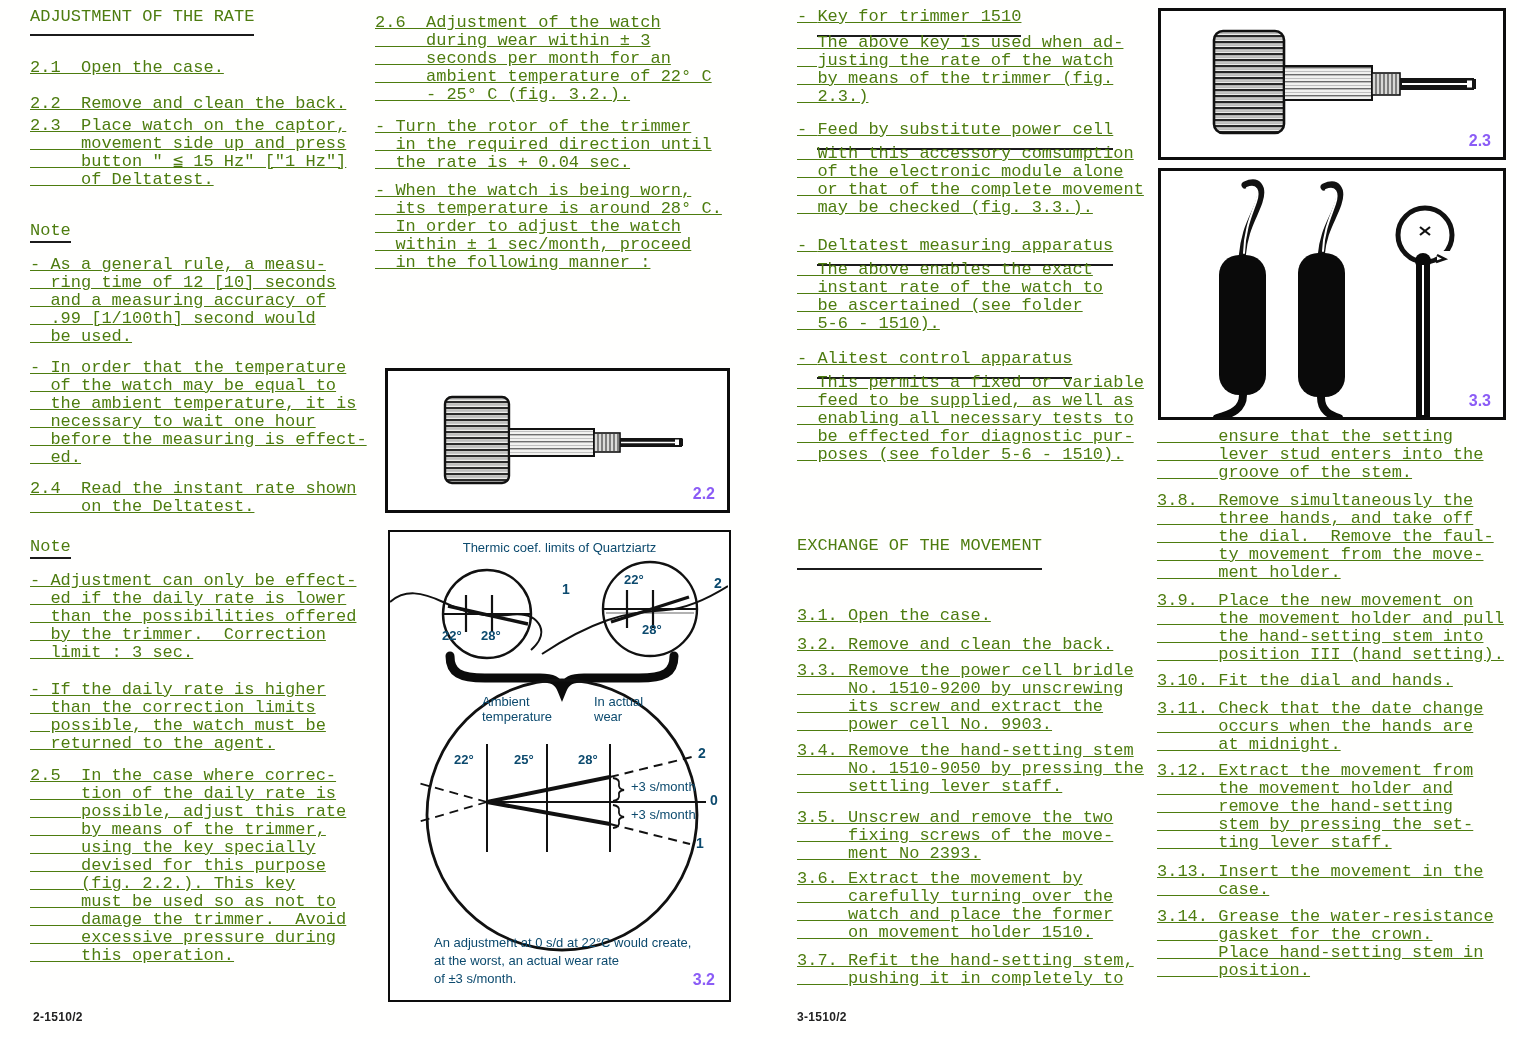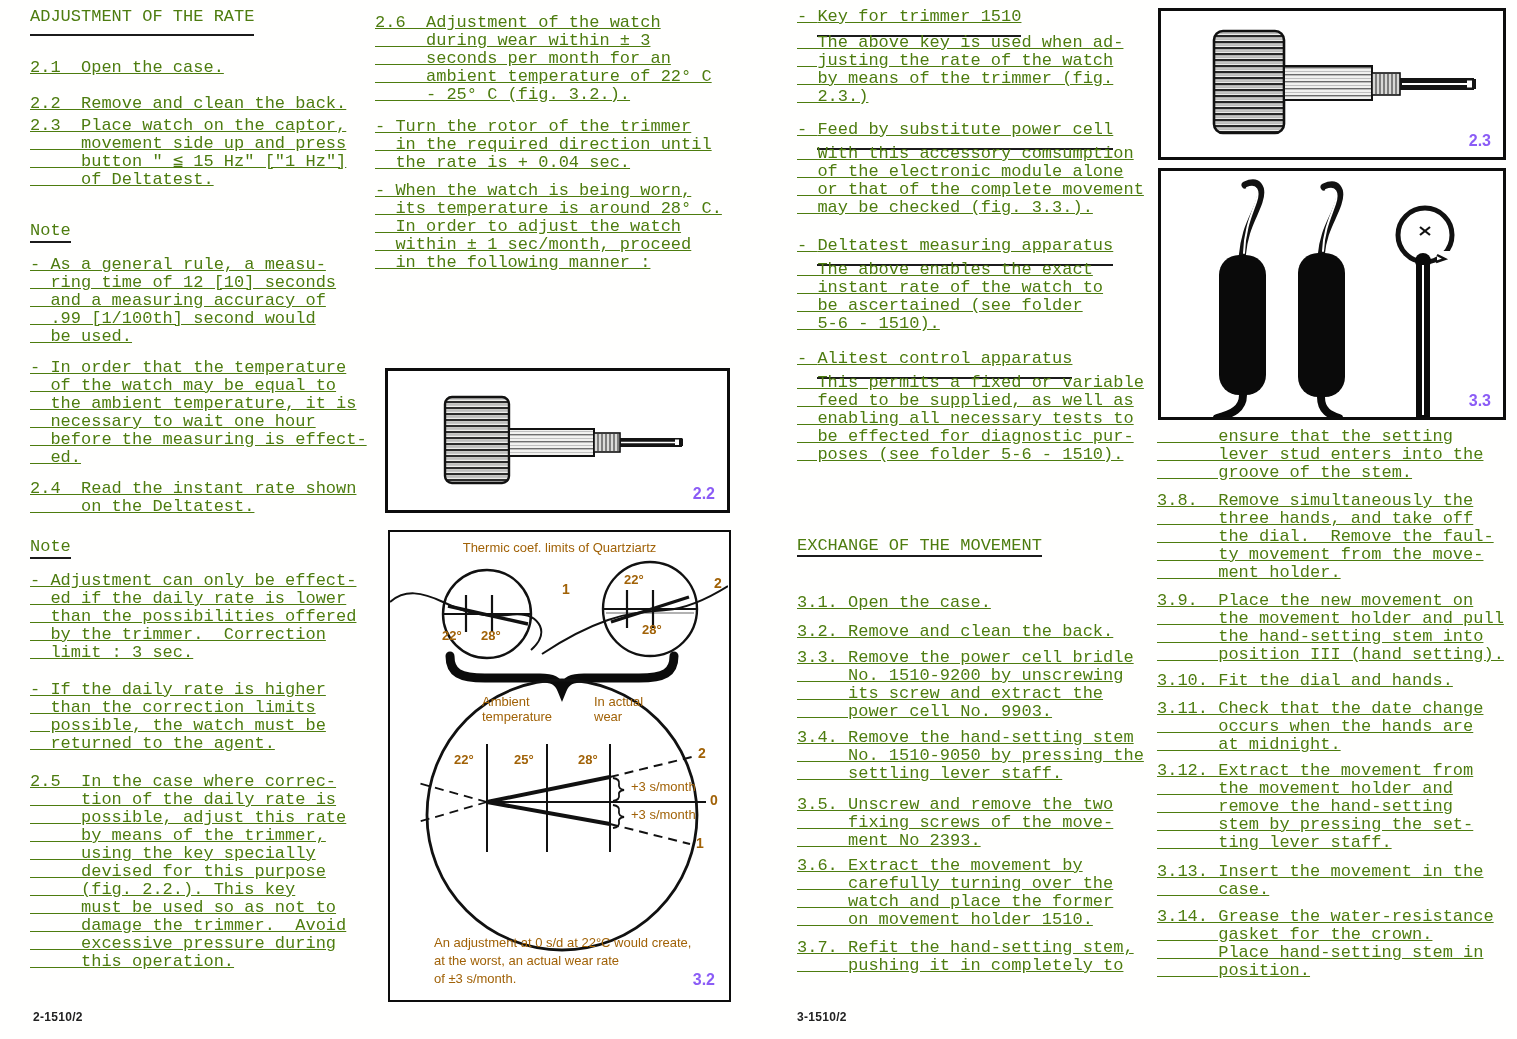--- a/index.html
+++ b/index.html
@@ -1,26 +1,26 @@
 <!DOCTYPE html>
 <html><head>
 <meta charset="utf-8">
 <style>
   html,body{margin:0;padding:0;background:#ffffff;}
   #page{position:relative;width:1517px;height:1039px;background:#fffffe;overflow:hidden;
         font-family:"Liberation Mono","DejaVu Sans Mono",monospace;color:#1b1b1b;}
   .col{position:absolute;}
   .mono{font:17px/18px "Liberation Mono","DejaVu Sans Mono",monospace;color:#4d7c0f;white-space:pre;text-decoration:underline;}
   .h1{display:inline-block;border-bottom:2px solid #1b1b1b;padding-bottom:8px;}
-  .h1x{display:inline-block;border-bottom:2px solid #1b1b1b;}
+  .h1x{display:inline-block;border-bottom:2px solid #1b1b1b;padding-bottom:13px;}
   .noteh{display:inline-block;border-bottom:2px solid #1b1b1b;padding-bottom:1px;}
   .u{border-bottom:2px solid #1b1b1b;padding-bottom:9px;}
   .figbox{position:absolute;background:#fff;border:3px solid #0d0d0d;box-sizing:border-box;}
   .figlabel{position:absolute;right:12px;bottom:8px;font:bold 16px/16px "Liberation Sans",sans-serif;color:#8b5cf6;}
-  .f32lab{position:absolute;font:13px/15px "Liberation Sans",sans-serif;color:#a16207;white-space:pre;}
+  .f32lab{position:absolute;font:13px/15px "Liberation Sans",sans-serif;color:#0c4a6e;white-space:pre;}
   .f32lab.b{font-weight:bold;font-size:14px;}
   .f32lab.c{text-align:center;left:0;right:0;}
   .footer{position:absolute;font:bold 12px/14px "Liberation Sans",sans-serif;color:#222;letter-spacing:.3px;}
   svg{display:block;}
 </style>
 </head>
 <body>
 
 <div id="page">
 
@@ -49,21 +49,21 @@
     <div class="mono" style="margin-top:22px"><span class="noteh">Note</span></div>
     <div class="mono" style="margin-top:13px">- Adjustment can only be effect-
   ed if the daily rate is lower
   than the possibilities offered
   by the trimmer.  Correction
   limit : 3 sec.</div>
     <div class="mono" style="margin-top:19px">- If the daily rate is higher
   than the correction limits
   possible, the watch must be
   returned to the agent.</div>
-    <div class="mono" style="margin-top:20px">2.5  In the case where correc-
+    <div class="mono" style="margin-top:14px">2.5  In the case where correc-
      tion of the daily rate is
      possible, adjust this rate
      by means of the trimmer,
      using the key specially
      devised for this purpose
      (fig. 2.2.). This key
      must be used so as not to
      damage the trimmer.  Avoid
      excessive pressure during
      this operation.</div>

